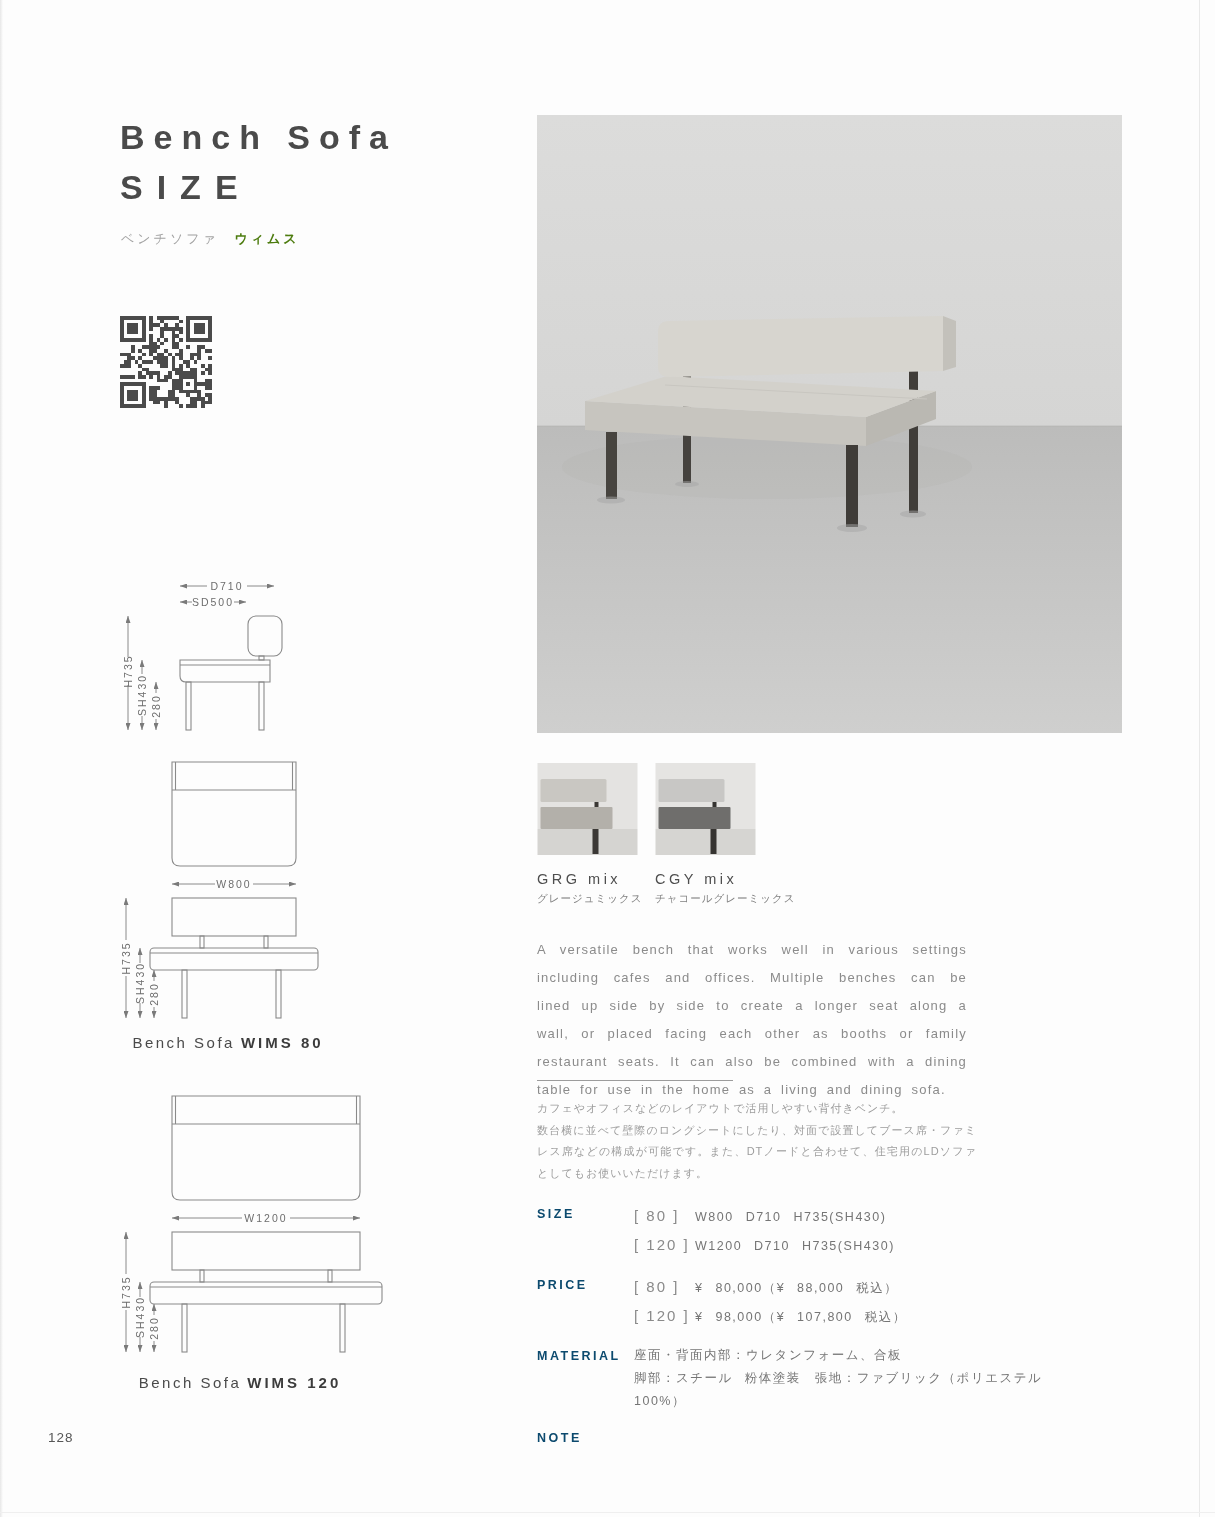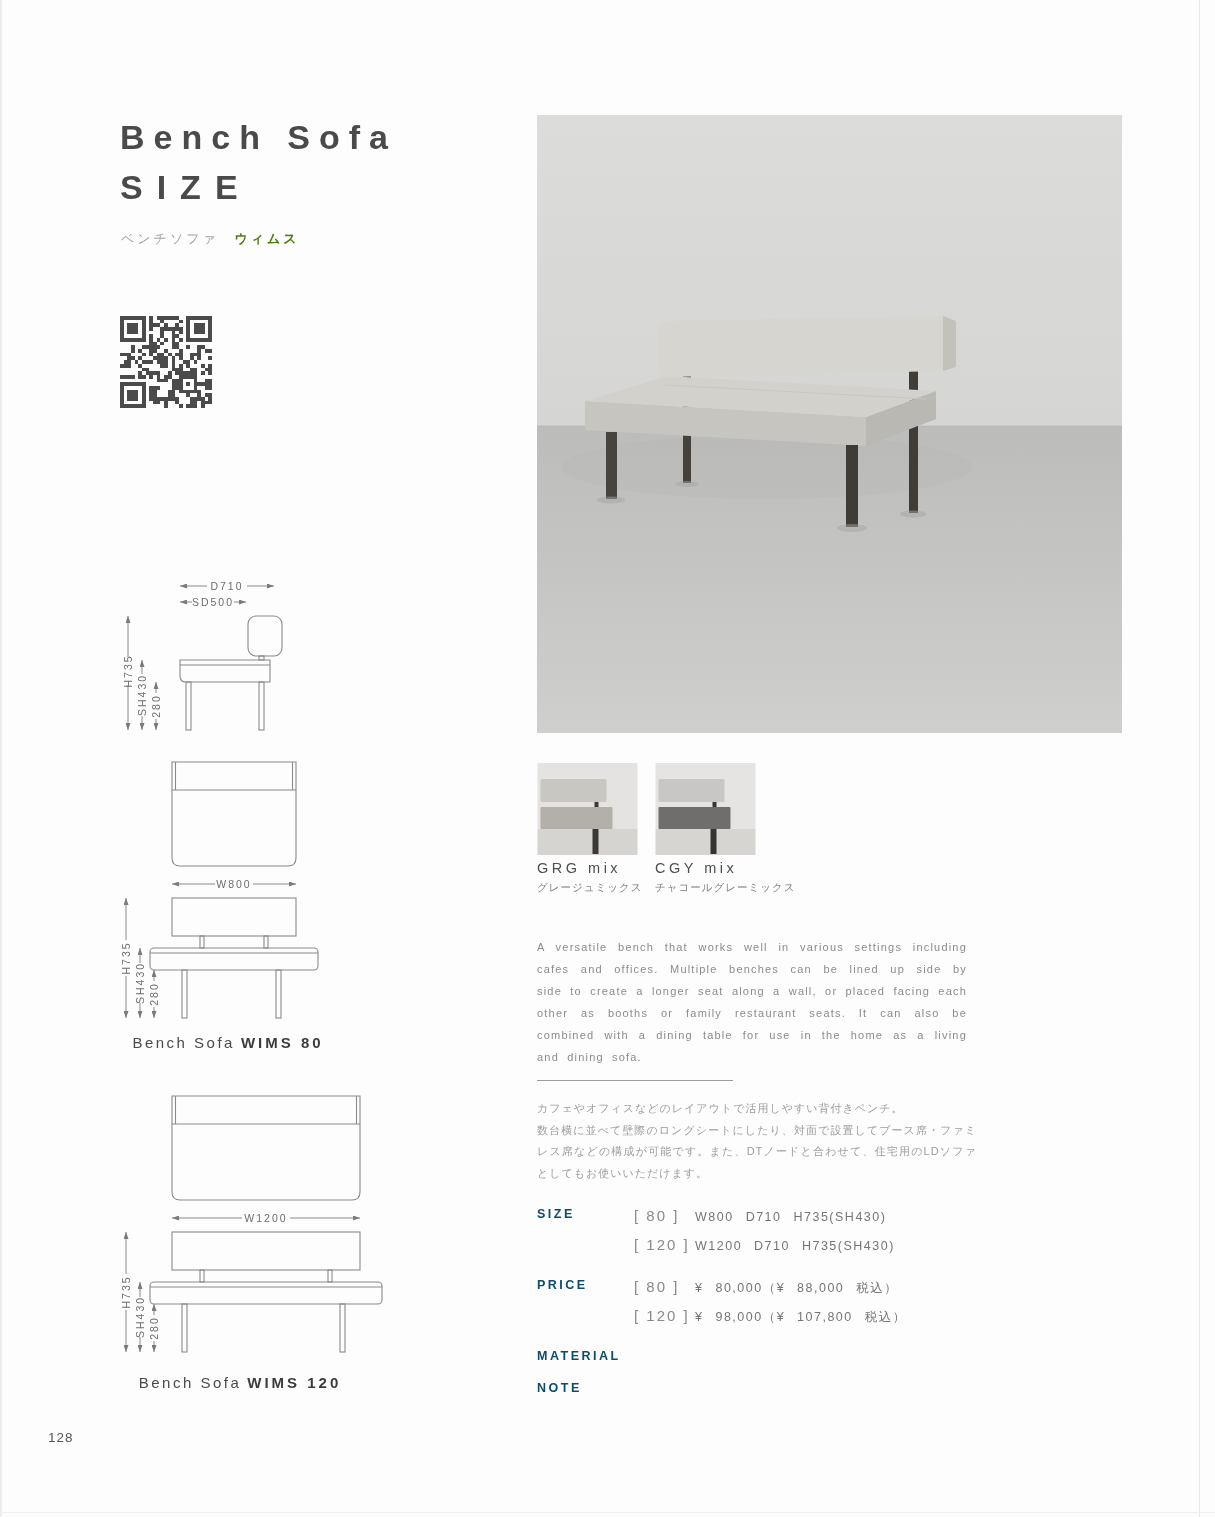--- a/index.html
+++ b/index.html
@@ -29,26 +29,26 @@
   .fig-caption{position:absolute;text-align:center;font-size:15px;letter-spacing:2.5px;color:#4a4a4a;}
   .fig-caption b{font-weight:700;color:#3c3c3c;margin-left:6px;letter-spacing:3px;}
 
   
   .photo{position:absolute;left:537px;top:115px;width:585px;height:618px;}
 
   
   .swatches{position:absolute;left:537px;top:763px;display:flex;gap:17px;}
   .swatch{width:101px;}
   .swatch svg{display:block;width:101px;height:92px;}
-  .swatch-code{font-size:14.5px;letter-spacing:3.5px;color:#4e4e4e;margin-top:5px;}
+  .swatch-code{font-size:14.5px;letter-spacing:3.5px;color:#4e4e4e;margin-top:16px;}
   .swatch-jp{font-size:10.5px;color:#808080;letter-spacing:1px;margin-top:5px;white-space:nowrap;}
 
   
-  .desc-en{position:absolute;left:537px;top:936px;width:430px;font-size:11px;color:#8b8b8b;
-        line-height:22px;letter-spacing:1.2px;word-spacing:4px;text-align:justify;}
+  .desc-en{position:absolute;left:537px;top:936px;width:430px;font-size:13px;color:#8b8b8b;
+        line-height:28px;letter-spacing:1.2px;word-spacing:4px;text-align:justify;}
   .rule{position:absolute;left:537px;top:1080px;width:196px;height:1px;background:#9c9c9c;}
   .desc-jp{position:absolute;left:537px;top:1098px;width:440px;font-size:11px;color:#9c9c9c;
         line-height:21.5px;letter-spacing:1px;white-space:pre-line;text-align:justify;}
 
   
   .specs{position:absolute;left:537px;top:1202px;width:560px;}
   .spec-group{display:flex;margin-bottom:13px;}
   .spec-label{width:97px;flex:0 0 97px;font-weight:700;font-size:12.5px;letter-spacing:2.5px;
         color:#0c4a6e;padding-top:5px;}
   .spec-rows{flex:1;}
@@ -268,20 +268,24 @@
     </div>
     <div class="spec-group">
       <div class="spec-label">PRICE</div>
       <div class="spec-rows">
         <div class="spec-row"><span class="bracket">[ 80 ]</span><span class="spec-value">¥ 80,000（¥ 88,000 税込）</span></div>
         <div class="spec-row"><span class="bracket">[ 120 ]</span><span class="spec-value">¥ 98,000（¥ 107,800 税込）</span></div>
       </div>
     </div>
     <div class="spec-group tight">
       <div class="spec-label">MATERIAL</div>
+      <div class="spec-rows">
+        <div class="spec-row"><span class="spec-value">座面・背面内部：ウレタンフォーム、合板</span></div>
+        <div class="spec-row"><span class="spec-value">脚部：スチール 粉体塗装　張地：ファブリック（ポリエステル 100%）</span></div>
+      </div>
     </div>
     <div class="spec-group tight">
       <div class="spec-label">NOTE</div>
     </div>
   </div>
 
   <div class="page-num">128</div>
 </div>
 
 </body></html>

